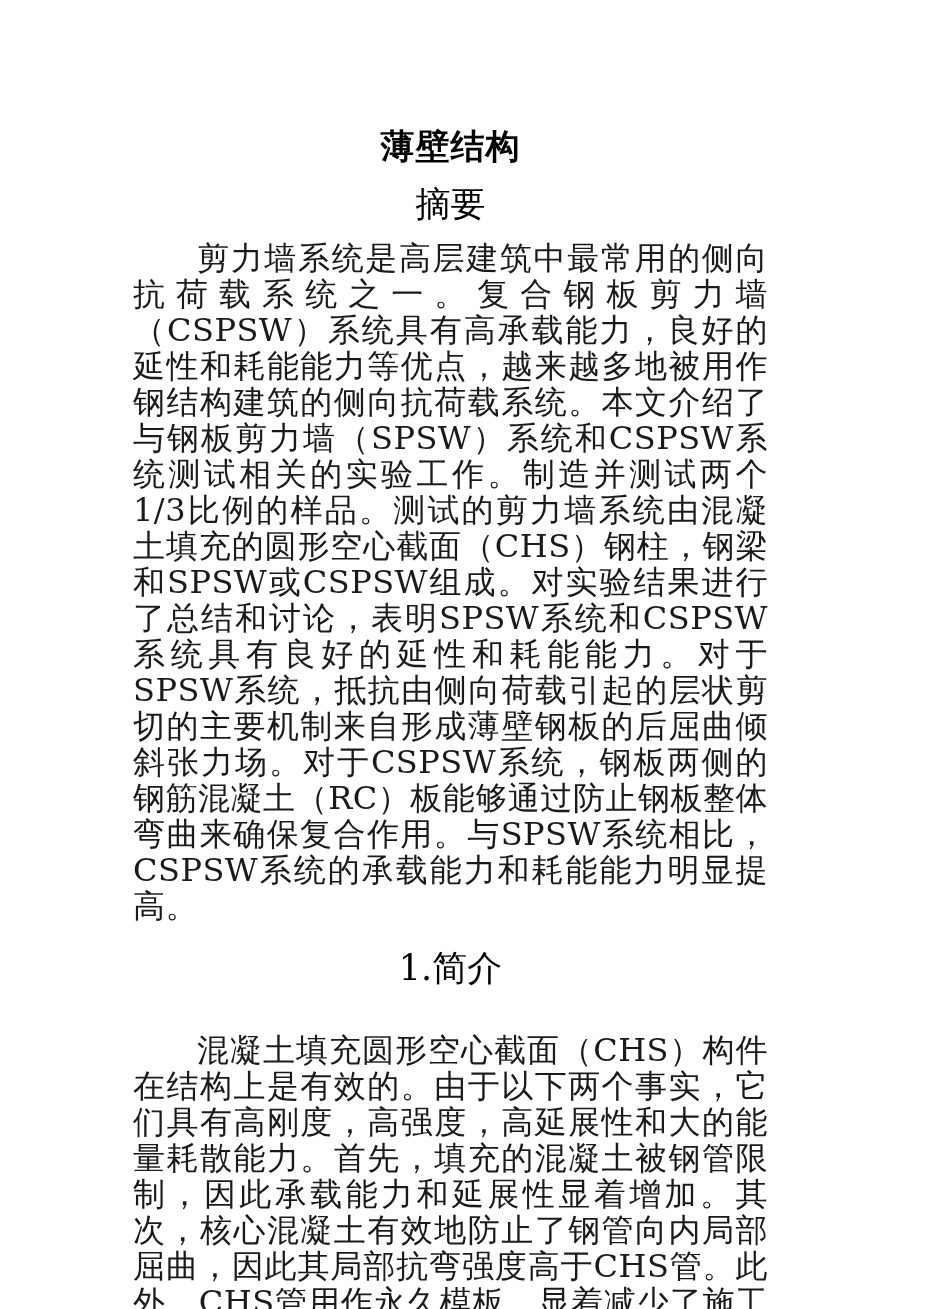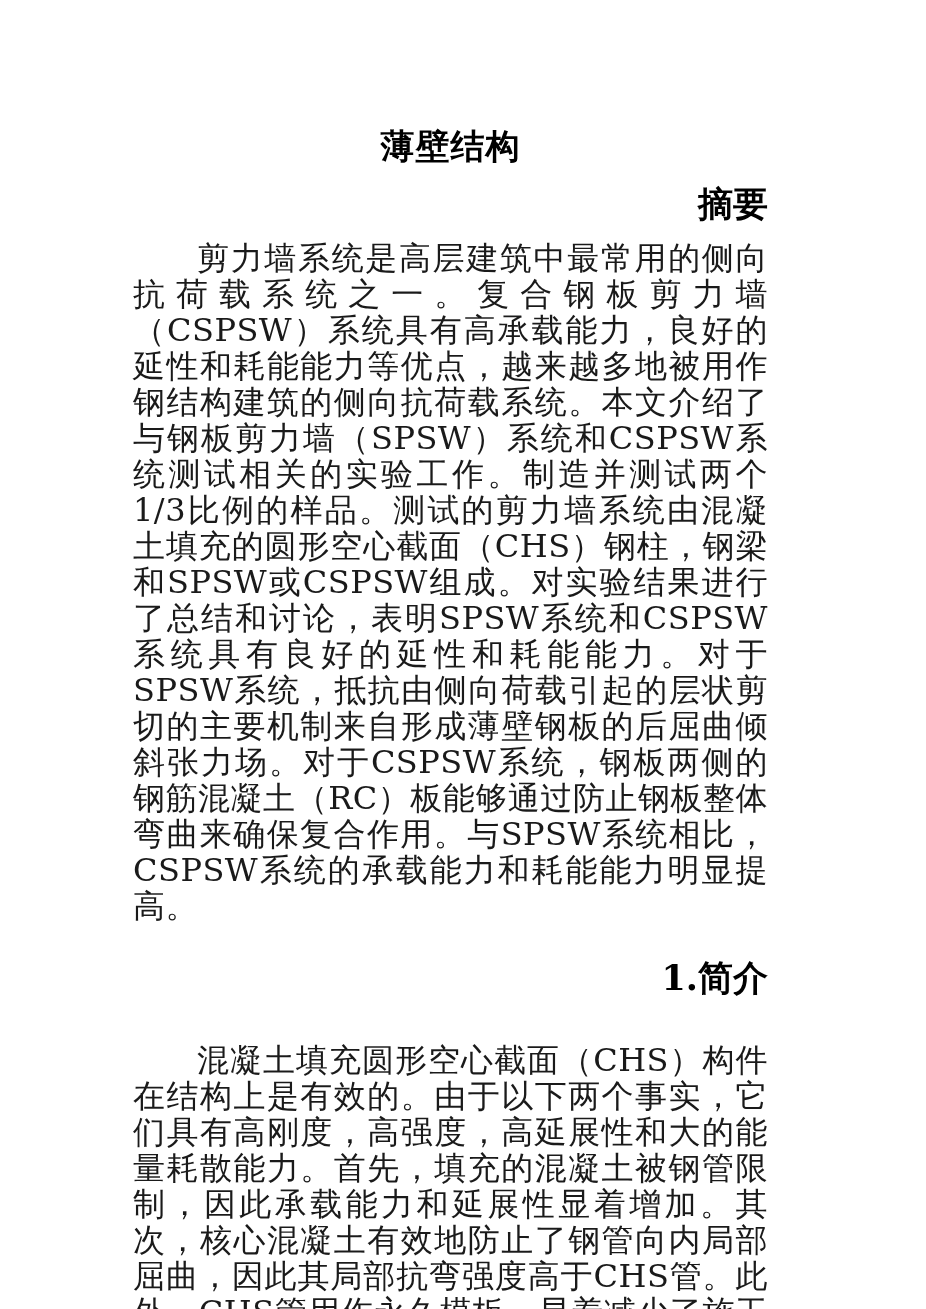--- a/index.html
+++ b/index.html
@@ -27,29 +27,29 @@
     line-height: 36px;
     font-weight: bold;
     text-align: center;
     color: #000000;
     letter-spacing: 1px;
   }
   .section-heading {
     margin: 0;
     font-size: 35px;
     line-height: 36px;
-    font-weight: bold;
+    font-weight: normal;
     color: #000000;
-    text-align: right;
+    text-align: center;
   }
   .abstract-heading {
     margin-top: 22px;
   }
   .intro-heading {
-    margin-top: 36px;
+    margin-top: 26px;
   }
   .body-para {
     margin: 0;
     font-size: 32px;
     line-height: 36px;
     text-indent: 2em;
     text-align: justify;
     color: #1a1a1a;
     letter-spacing: 0.5px;
   }

